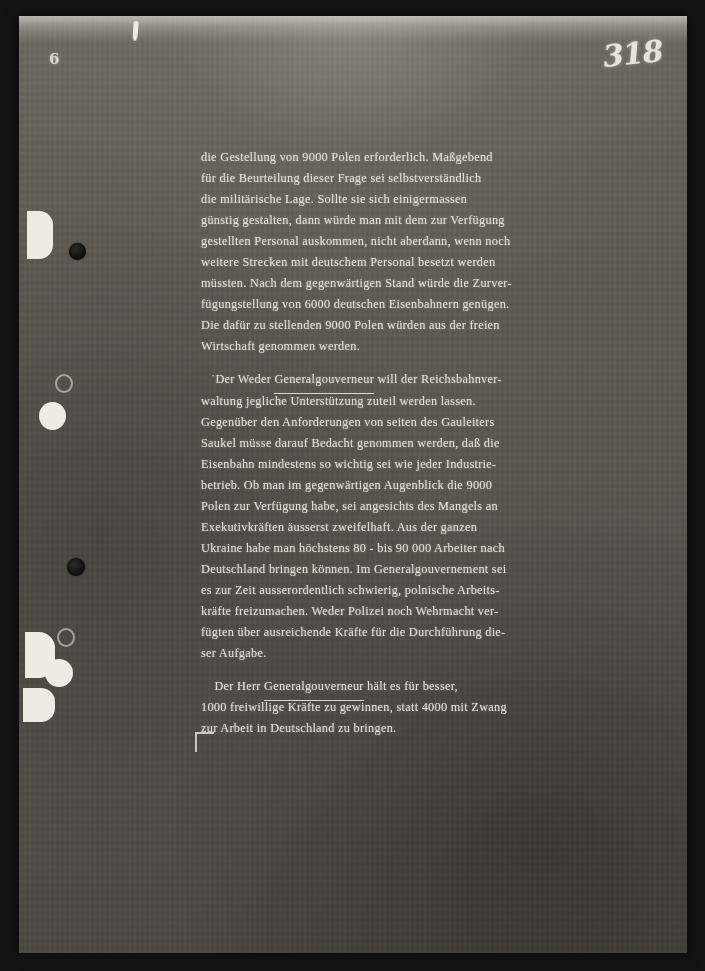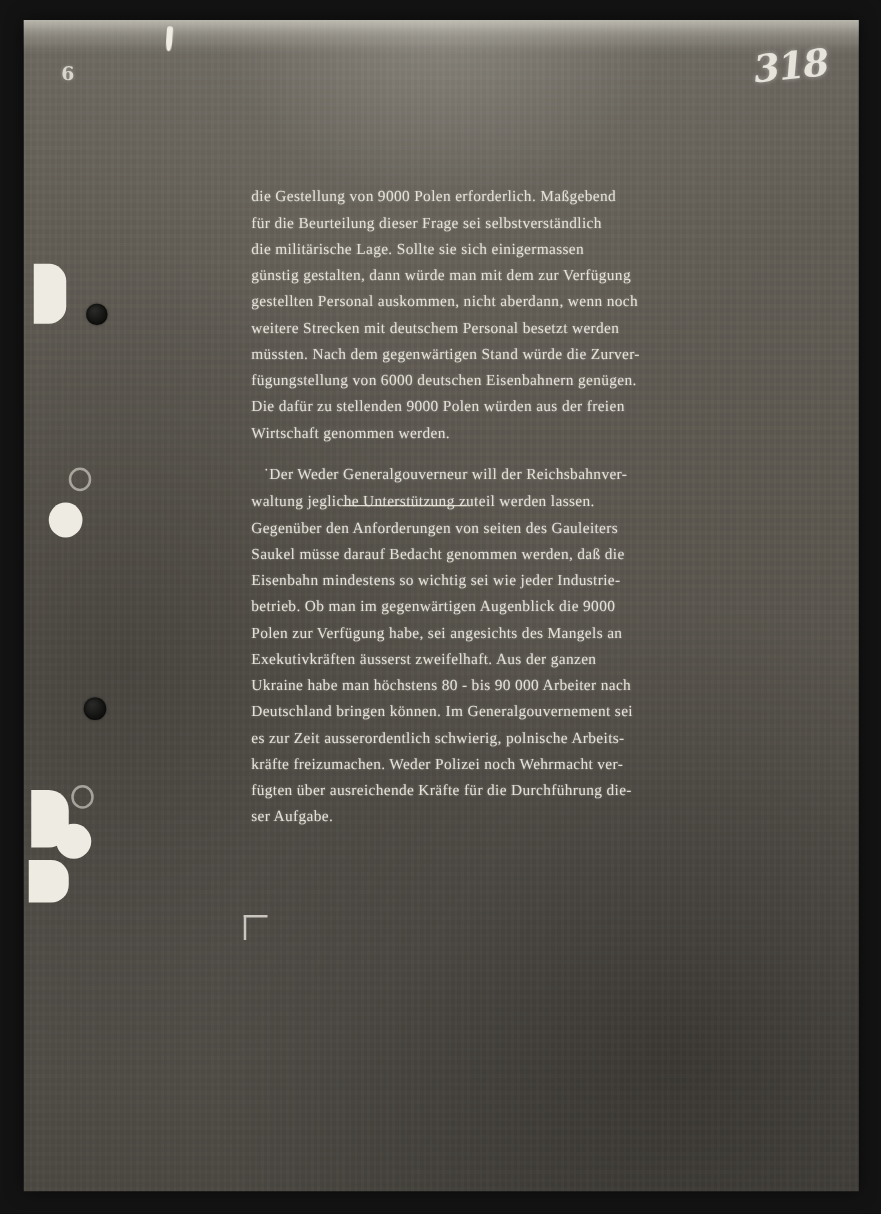--- a/index.html
+++ b/index.html
@@ -137,21 +137,21 @@
     letter-spacing: 0.28px;
     white-space: pre-wrap;
     text-shadow:
       0 0 1.6px rgba(255,255,255,0.30),
       0 0 4px rgba(240,238,230,0.13);
     margin: 0 0 12px 0;
   }
   .para u {
     text-decoration: none;
     border-bottom: 1.4px solid #ded9cf;
-    padding-bottom: 18px;
+    padding-bottom: 7px;
     margin-top: 24px;
   }
 
   
   .hole {
     position: absolute;
     border-radius: 50%;
     background: radial-gradient(circle at 38% 32%, #2a2a28 0%, #151514 55%, #0d0d0c 100%);
     box-shadow: inset 0 0 3px rgba(0,0,0,0.8), 0 0 2px rgba(0,0,0,0.5);
   }
@@ -241,20 +241,23 @@
 Eisenbahn mindestens so wichtig sei wie jeder Industrie-
 betrieb. Ob man im gegenwärtigen Augenblick die 9000
 Polen zur Verfügung habe, sei angesichts des Mangels an
 Exekutivkräften äusserst zweifelhaft. Aus der ganzen
 Ukraine habe man höchstens 80 - bis 90 000 Arbeiter nach
 Deutschland bringen können. Im Generalgouvernement sei
 es zur Zeit ausserordentlich schwierig, polnische Arbeits-
 kräfte freizumachen. Weder Polizei noch Wehrmacht ver-
 fügten über ausreichende Kräfte für die Durchführung die-
 ser Aufgabe.</span></p>
+    <p class="para"><span>    Der Herr </span><u>Generalgouverneur</u><span> hält es für besser,
+1000 freiwillige Kräfte zu gewinnen, statt 4000 mit Zwang
+zur Arbeit in Deutschland zu bringen.</span></p>
   </div>
 
   <div class="hole hole-1"></div>
   <div class="hole hole-2"></div>
 
   <div class="halo halo-1"></div>
   <div class="halo halo-2"></div>
 
   <div class="leak leak-a"></div>
   <div class="leak leak-b"></div>

